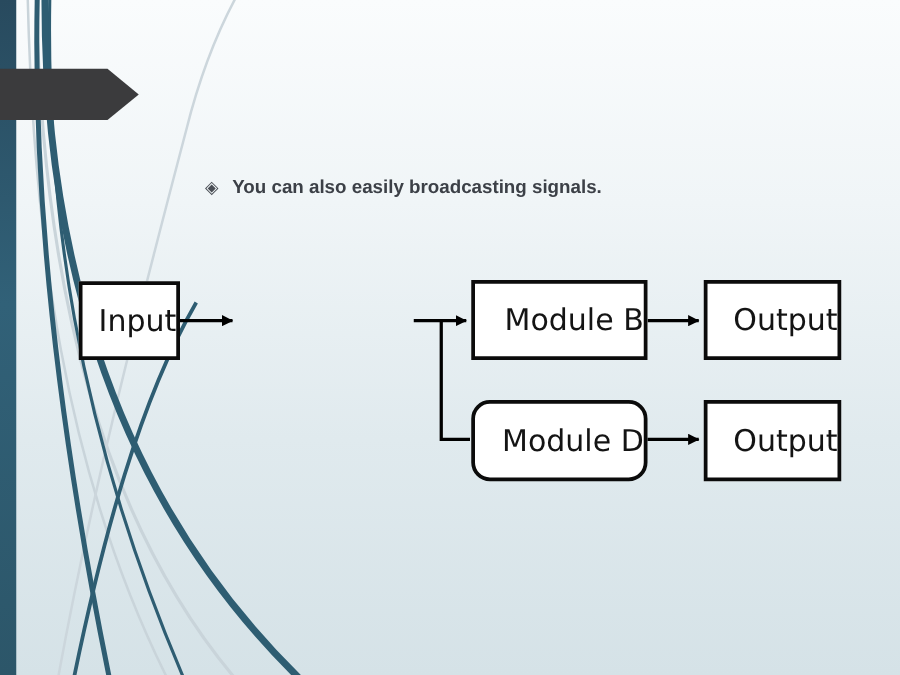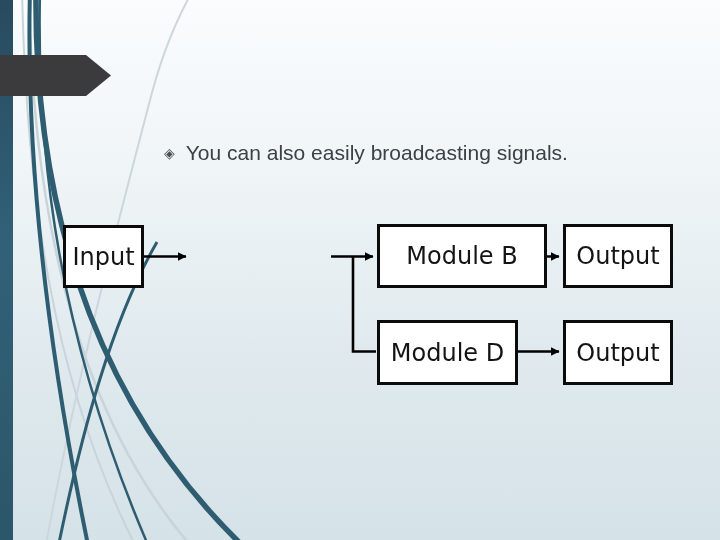--- a/index.html
+++ b/index.html
@@ -21,35 +21,35 @@
   }
   .bullet-row{
     position:absolute;left:164px;top:141px;z-index:3;
     display:flex;align-items:center;gap:11px;
   }
   .bullet-marker{
     font-size:14px;color:#4a4e55;line-height:1;
     font-family:"DejaVu Sans", sans-serif;
   }
   .bullet-text{
-    font-size:21px;font-weight:400;color:#3c4047;white-space:nowrap;
+    font-size:15px;font-weight:700;color:#3c4047;white-space:nowrap;
   }
 
   .node{
     position:absolute;z-index:3;box-sizing:border-box;
     background:#ffffff;border:3px solid #0b0b0b;
-    display:flex;align-items:center;justify-content:center;
+    display:flex;align-items:center;justify-content:flex-end;
     font-family:"DejaVu Sans", sans-serif;
     font-size:24px;color:#141414;white-space:nowrap;
   }
   .n-input    {left:63px; top:225px;width:81px; height:63px;}
   .n-module-a {left:190px;top:224px;width:141px;height:65px;}
-  .n-module-b {left:377px;top:224px;width:170px;height:64px;}
+  .n-module-b {left:377px;top:224px;width:141px;height:64px;}
   .n-output-1 {left:563px;top:224px;width:110px;height:64px;}
-  .n-module-d {left:377px;top:320px;width:141px;height:65px;}
+  .n-module-d {left:377px;top:320px;width:141px;height:65px;border-radius:15px;}
   .n-output-2 {left:563px;top:320px;width:110px;height:65px;}
 </style>
 </head>
 <body>
 
 <div class="slide">
 
   <svg class="layer deco" viewBox="0 0 720 540">
     <defs>
       <linearGradient id="barGrad" x1="0" y1="0" x2="0" y2="1">

